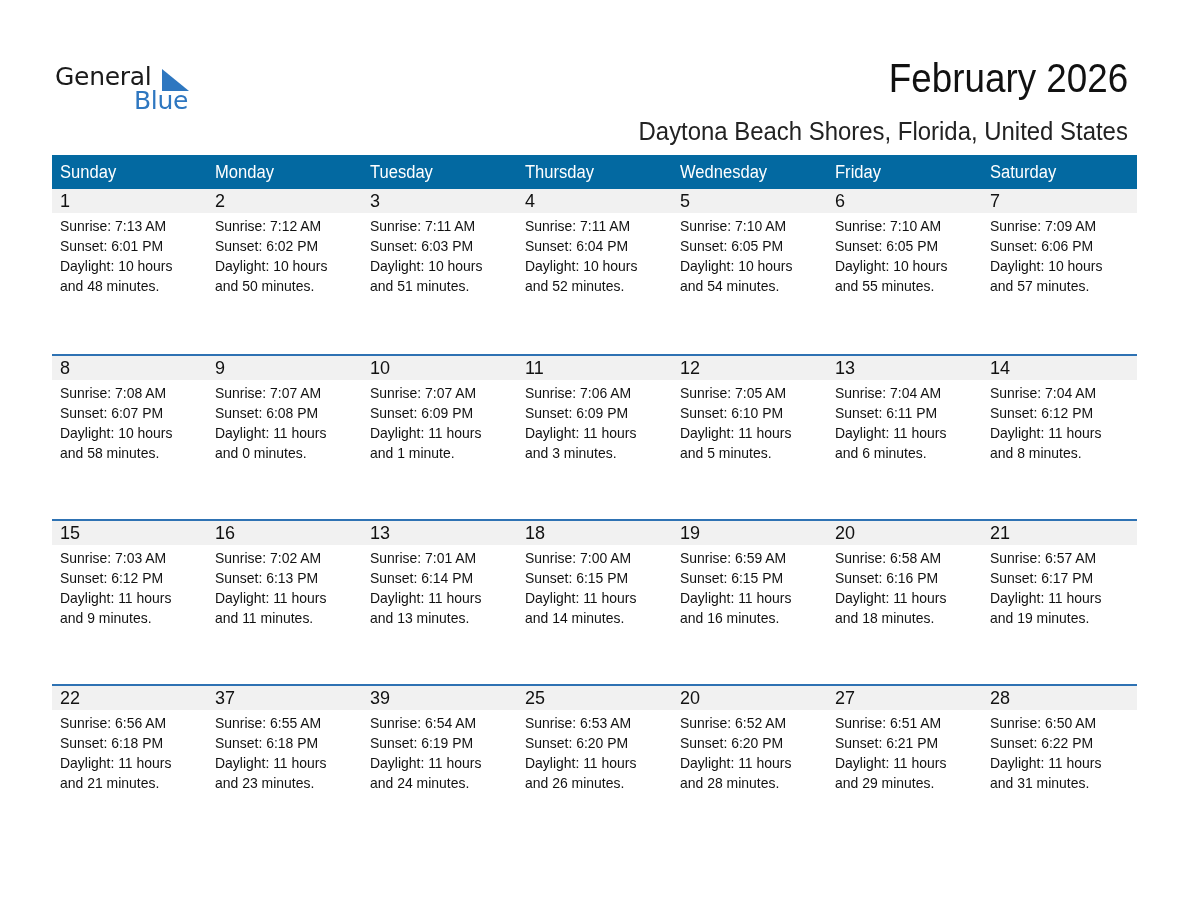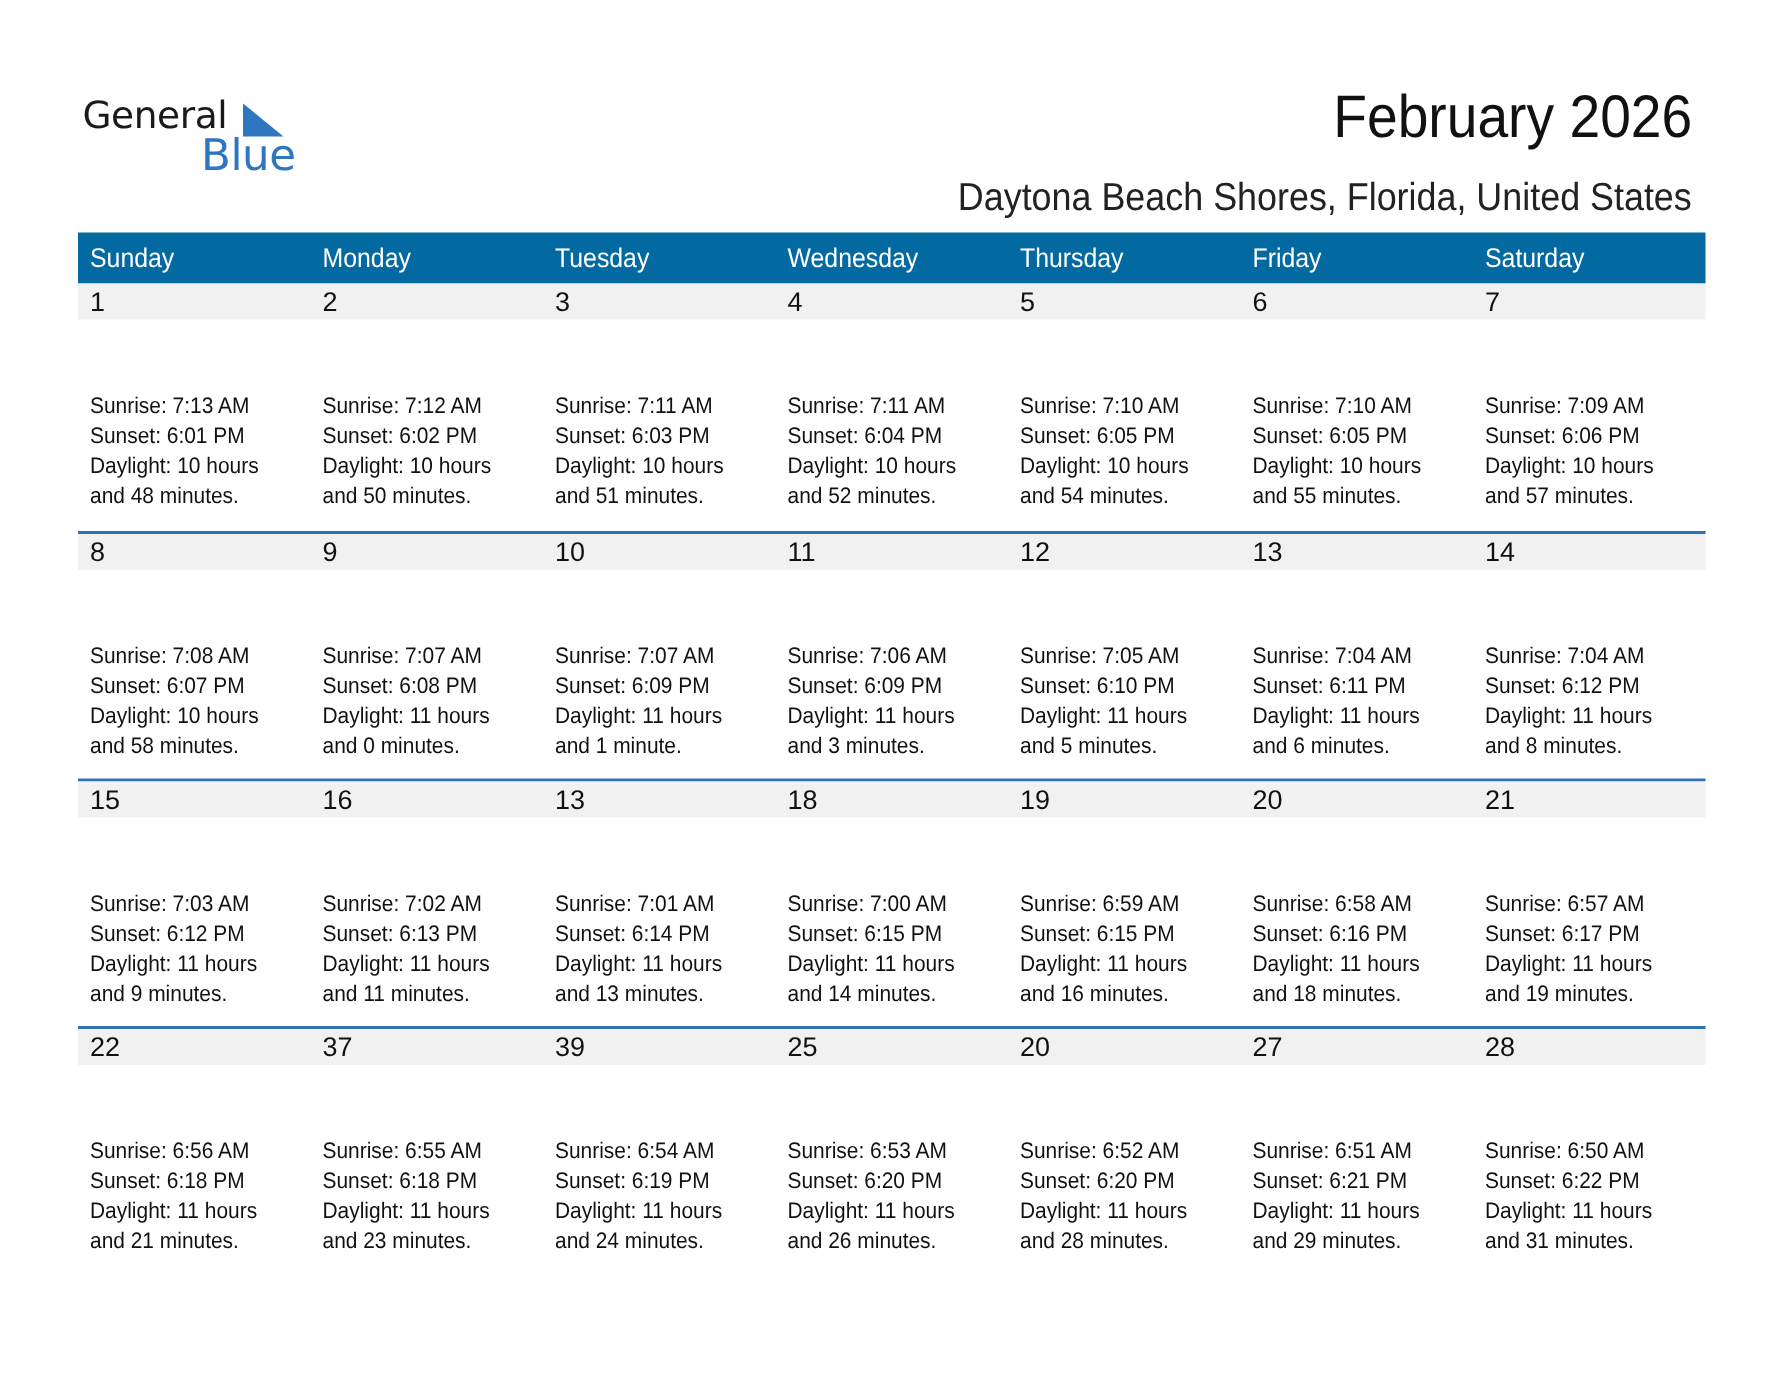--- a/index.html
+++ b/index.html
@@ -2,57 +2,57 @@
 <html><head>
 <meta charset="utf-8">
 <style>
   html, body { margin: 0; padding: 0; }
   body {
     width: 1188px; height: 918px; background: #ffffff; position: relative; overflow: hidden;
     font-family: "Liberation Sans", "DejaVu Sans", sans-serif; color: #1a1a1a;
   }
   .logo { position: absolute; left: 55px; top: 62px; width: 150px; height: 60px; }
   .logo-general { position: absolute; left: 0; top: 0; font-family: "DejaVu Sans", sans-serif; font-size: 25px; color: #1a1a1a; letter-spacing: -0.3px; }
-  .logo-blue { position: absolute; left: 79px; top: 24px; font-family: "DejaVu Sans", sans-serif; font-size: 29px; color: #2e77c0; letter-spacing: -0.3px; }
+  .logo-blue { position: absolute; left: 79px; top: 24px; font-family: "DejaVu Sans", sans-serif; font-size: 25px; color: #2e77c0; letter-spacing: -0.3px; }
   .logo-tri { position: absolute; left: 107px; top: 7px; width: 0; height: 0;
     border-left: 27px solid #2e77c0; border-top: 22px solid transparent; }
   .title { position: absolute; right: 60px; top: 56px; font-size: 40px; color: #111; transform: scaleX(0.92); transform-origin: right center; }
   .subtitle { position: absolute; right: 60px; top: 116px; font-size: 26px; color: #222; transform: scaleX(0.92); transform-origin: right center; }
   .calendar { position: absolute; left: 52px; top: 155px; width: 1085px; }
   .header-row { display: flex; height: 34px; background: #0369a1; }
   .header-cell { width: 155px; box-sizing: border-box; padding-left: 8px; line-height: 34px;
     color: #ffffff; font-size: 18px; }
   .header-cell span { display: inline-block; transform: scaleX(0.92); transform-origin: left center; }
   .week { position: relative; height: 165px; }
   .week.bordered { border-top: 2px solid #2e72b3; height: 163px; }
   .day-band { display: flex; height: 24px; background: #f1f1f1; }
   .day-num { width: 155px; box-sizing: border-box; padding-left: 8px; font-size: 18px; line-height: 25px; color: #111; }
-  .day-body { display: flex; margin-top: 45px; }
+  .day-body { display: flex; }
   .day-info { width: 155px; box-sizing: border-box; padding-left: 8px; padding-top: 3px; font-size: 15px; line-height: 20px; color: #111; }
   .day-info div { white-space: nowrap; transform: scaleX(0.93); transform-origin: left center; }
 </style>
 </head>
 <body>
 
 <div class="logo">
   <span class="logo-general">General</span>
   <span class="logo-tri"></span>
   <span class="logo-blue">Blue</span>
 </div>
 
 <div class="title">February 2026</div>
 <div class="subtitle">Daytona Beach Shores, Florida, United States</div>
 
 <div class="calendar">
   <div class="header-row" id="header-row">
       <div class="header-cell"><span>Sunday</span></div>
       <div class="header-cell"><span>Monday</span></div>
       <div class="header-cell"><span>Tuesday</span></div>
+      <div class="header-cell"><span>Thursday</span></div>
       <div class="header-cell"><span>Wednesday</span></div>
-      <div class="header-cell"><span>Thursday</span></div>
       <div class="header-cell"><span>Friday</span></div>
       <div class="header-cell"><span>Saturday</span></div>
     </div>
   <div id="weeks">
       <div class="week">
         <div class="day-band">
           <div class="day-num">1</div>
           <div class="day-num">2</div>
           <div class="day-num">3</div>
           <div class="day-num">4</div>

